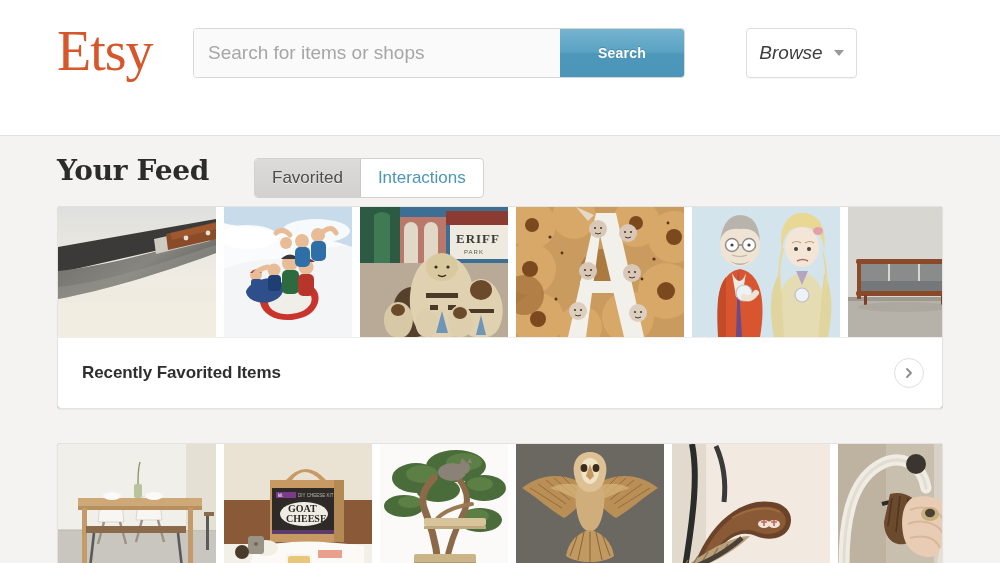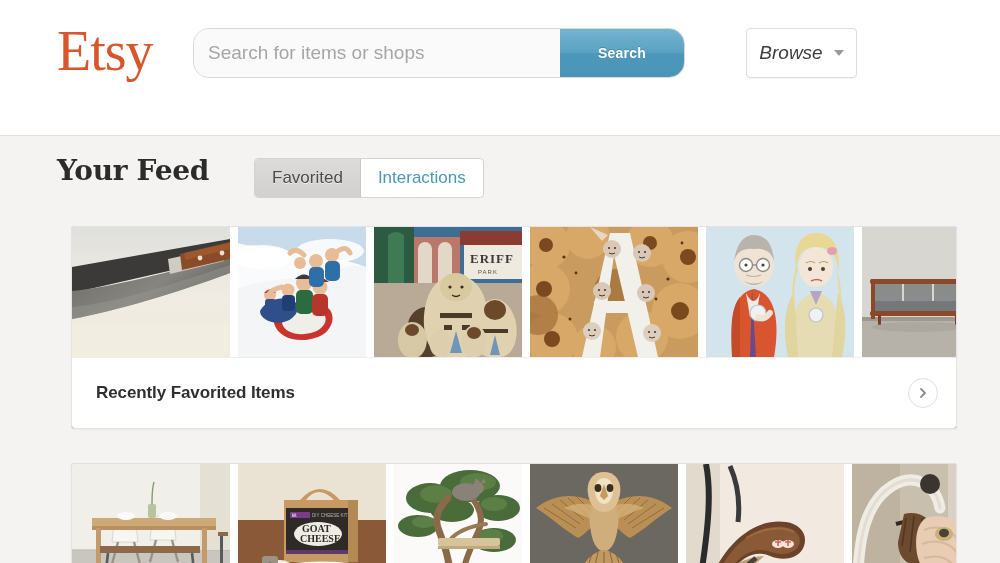--- a/index.html
+++ b/index.html
@@ -40,21 +40,21 @@
     user-select: none;
   }
 
   .searchbar {
     position: absolute;
     left: 193px;
     top: 28px;
     width: 492px;
     height: 50px;
     display: flex;
-    border-radius: 16px;
+    border-radius: 4px;
     overflow: hidden;
     border: 1px solid #d8d7d5;
     box-sizing: border-box;
     background: #fafafa;
   }
   .search-input {
     flex: 1 1 auto;
     border: none;
     outline: none;
     background: #fafafa;
@@ -158,29 +158,28 @@
   }
   .tab.is-inactive {
     background: #ffffff;
     color: #4b96b9;
     border-radius: 15px;
   }
 
   
   .card {
     position: absolute;
-    left: 71px;
+    left: 57px;
     width: 886px;
     background: #1d4ed8;
     border: 1px solid #e4e3e1;
     border-radius: 3px;
     box-sizing: border-box;
     box-shadow: 0 1px 2px rgba(0,0,0,0.045);
     overflow: hidden;
-    margin-top: 20px;
   }
   #card-recently-favorited { top: 206px; }
   #card-second-row { top: 443px; }
 
   .tile-strip {
     display: flex;
     gap: 8px;
     background: #ffffff;
     height: 130px;
   }

